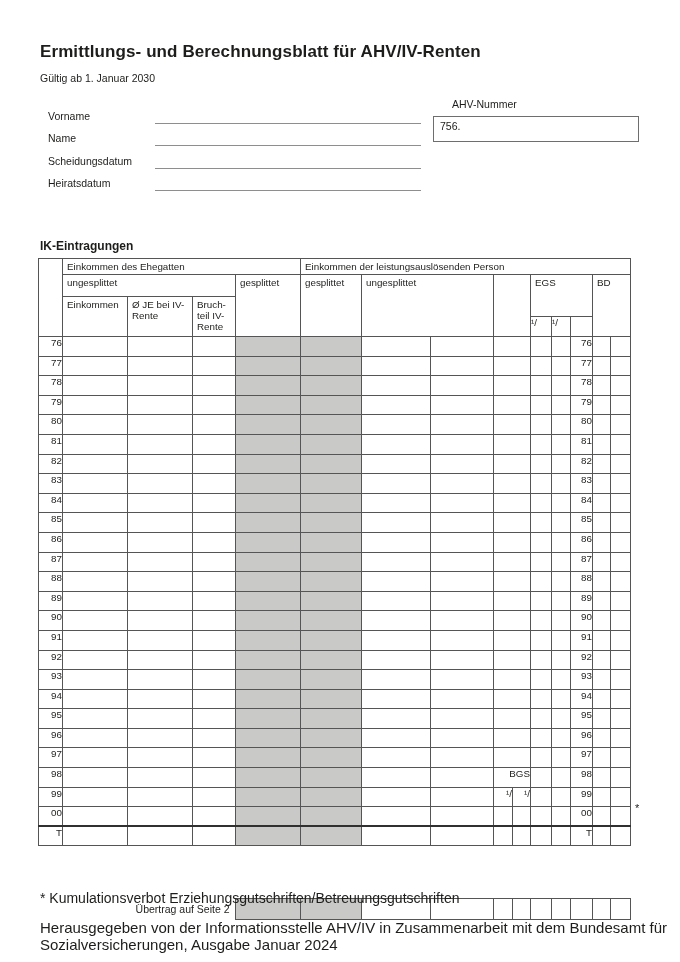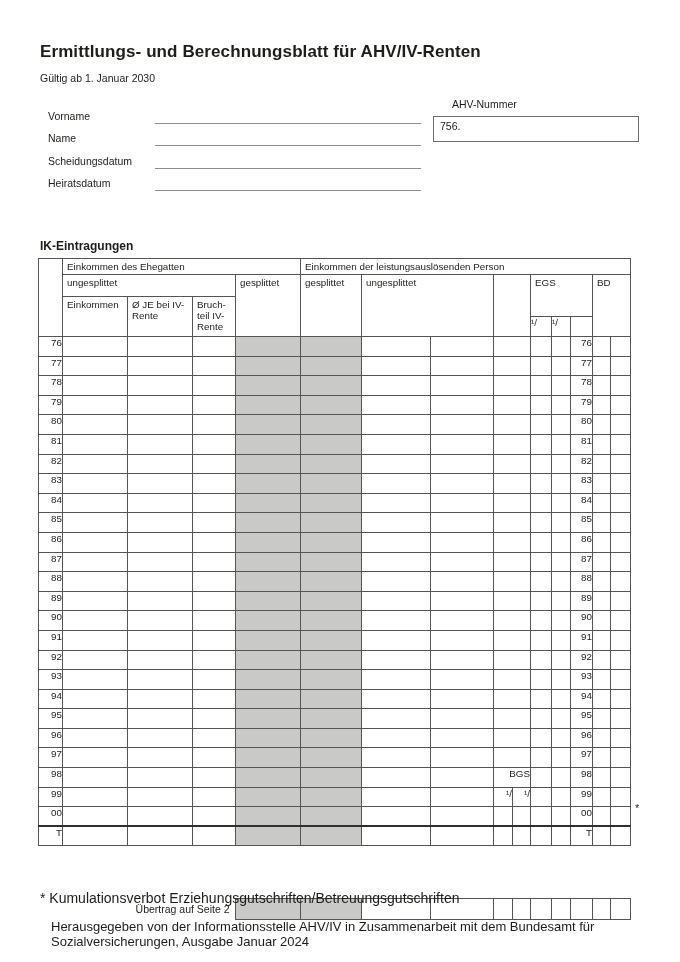--- a/index.html
+++ b/index.html
@@ -36,21 +36,21 @@
   td.bgs{font-size:9.8px;padding:2px 0 0 5px;vertical-align:top;}
   tr.thick td{border-top:2.5px solid #303030;}
 
   .asterisk{position:absolute;left:635px;top:802px;font-size:11px;}
 
   table.uebertrag{position:absolute;left:38px;top:862px;width:592px;border-collapse:collapse;table-layout:fixed;margin-top:36px;}
   table.uebertrag td{border:1px solid #555;padding:0;height:20px;}
   table.uebertrag td.label-cell{border:none;font-size:10.5px;text-align:right;padding-right:5px;vertical-align:middle;}
 
   .footnote{position:absolute;left:40px;top:890px;font-size:14px;}
-  .pub-line{position:absolute;left:40px;top:919px;font-size:13px;margin-left:11px;}
+  .pub-line{position:absolute;left:40px;top:919px;font-size:15px;}
   .order-line{position:absolute;left:40px;top:984px;font-size:10px;}
 </style>
 </head>
 <body>
 
 <div class="page">
 
   <h1 class="title">Ermittlungs- und Berechnungsblatt für AHV/IV-Renten</h1>
   <div class="subtitle">Gültig ab 1. Januar 2030</div>
 

